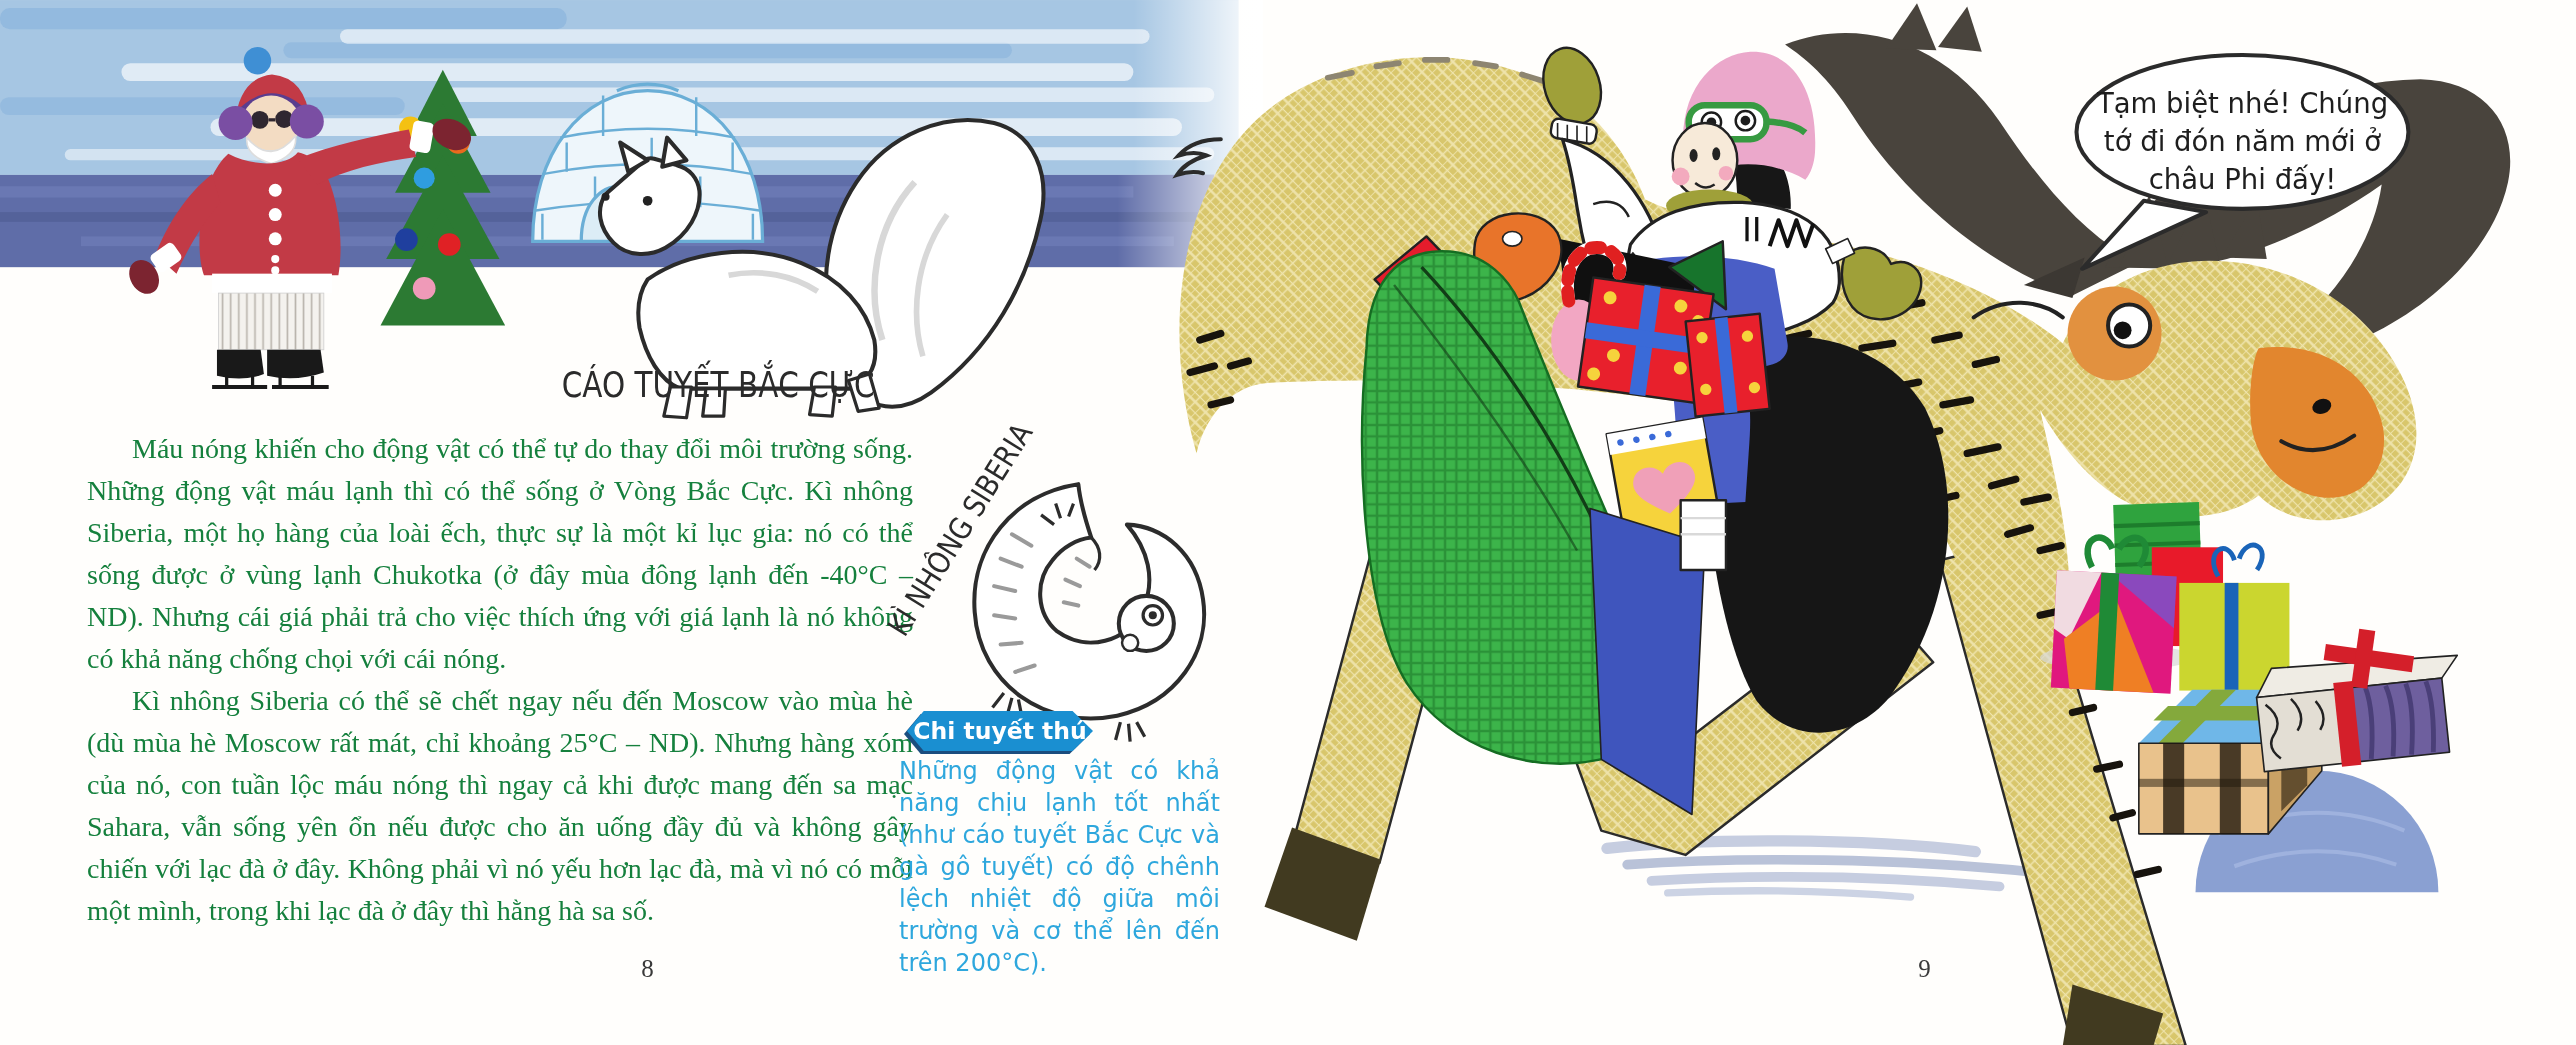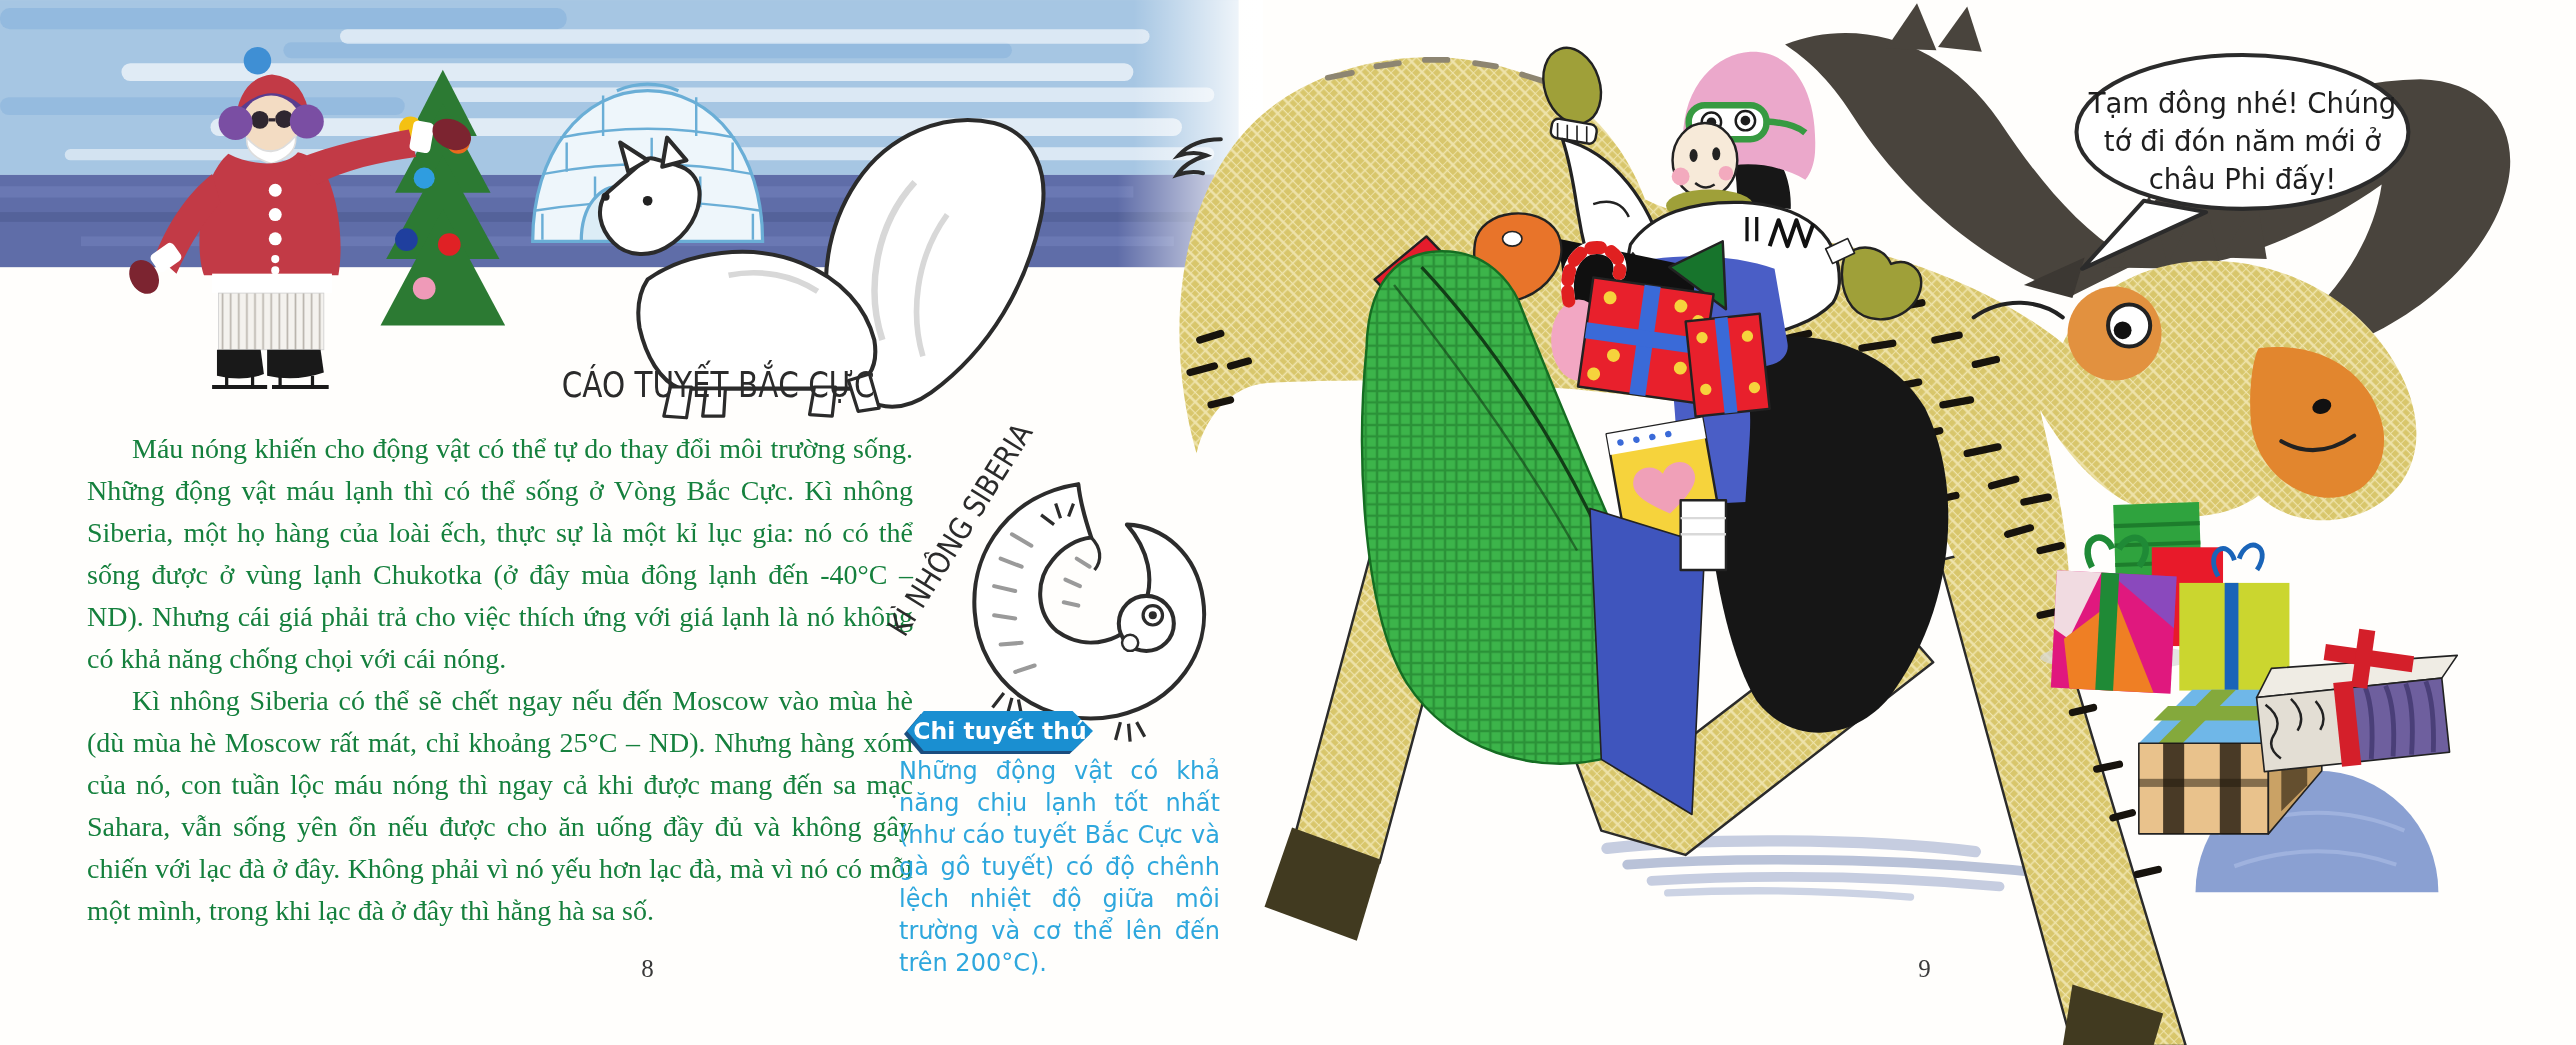--- a/index.html
+++ b/index.html
@@ -367,21 +367,21 @@
   <div class="overlay fox-label">CÁO TUYẾT BẮC CỰC</div>
 
   <div class="overlay para-block">
     <p>Máu nóng khiến cho động vật có thể tự do thay đổi môi trường sống. Những động vật máu lạnh thì có thể sống ở Vòng Bắc Cực. Kì nhông Siberia, một họ hàng của loài ếch, thực sự là một kỉ lục gia: nó có thể sống được ở vùng lạnh Chukotka (ở đây mùa đông lạnh đến -40°C – ND). Nhưng cái giá phải trả cho việc thích ứng với giá lạnh là nó không có khả năng chống chọi với cái nóng.</p>
     <p>Kì nhông Siberia có thể sẽ chết ngay nếu đến Moscow vào mùa hè (dù mùa hè Moscow rất mát, chỉ khoảng 25°C – ND). Nhưng hàng xóm của nó, con tuần lộc máu nóng thì ngay cả khi được mang đến sa mạc Sahara, vẫn sống yên ổn nếu được cho ăn uống đầy đủ và không gây chiến với lạc đà ở đây. Không phải vì nó yếu hơn lạc đà, mà vì nó có mỗi một mình, trong khi lạc đà ở đây thì hằng hà sa số.</p>
   </div>
 
   <div class="overlay page-num pn8">8</div>
   <div class="overlay page-num pn9">9</div>
 
-  <div class="overlay bubble-text">Tạm đông nhé! Chúng tớ đi đón năm mới ở châu Phi đấy!</div>
+  <div class="overlay bubble-text">Tạm biệt nhé! Chúng tớ đi đón năm mới ở châu Phi đấy!</div>
 
   <div class="overlay sala-label">KÌ NHÔNG SIBERIA</div>
 
   <div class="overlay badge-wrap">
     <div class="badge">Chi tuyết thú vị</div>
   </div>
 
   <div class="overlay fact-text">Những động vật có khả năng chịu lạnh tốt nhất (như cáo tuyết Bắc Cực và gà gô tuyết) có độ chênh lệch nhiệt độ giữa môi trường và cơ thể lên đến trên 200°C).</div>
 
 </div>

